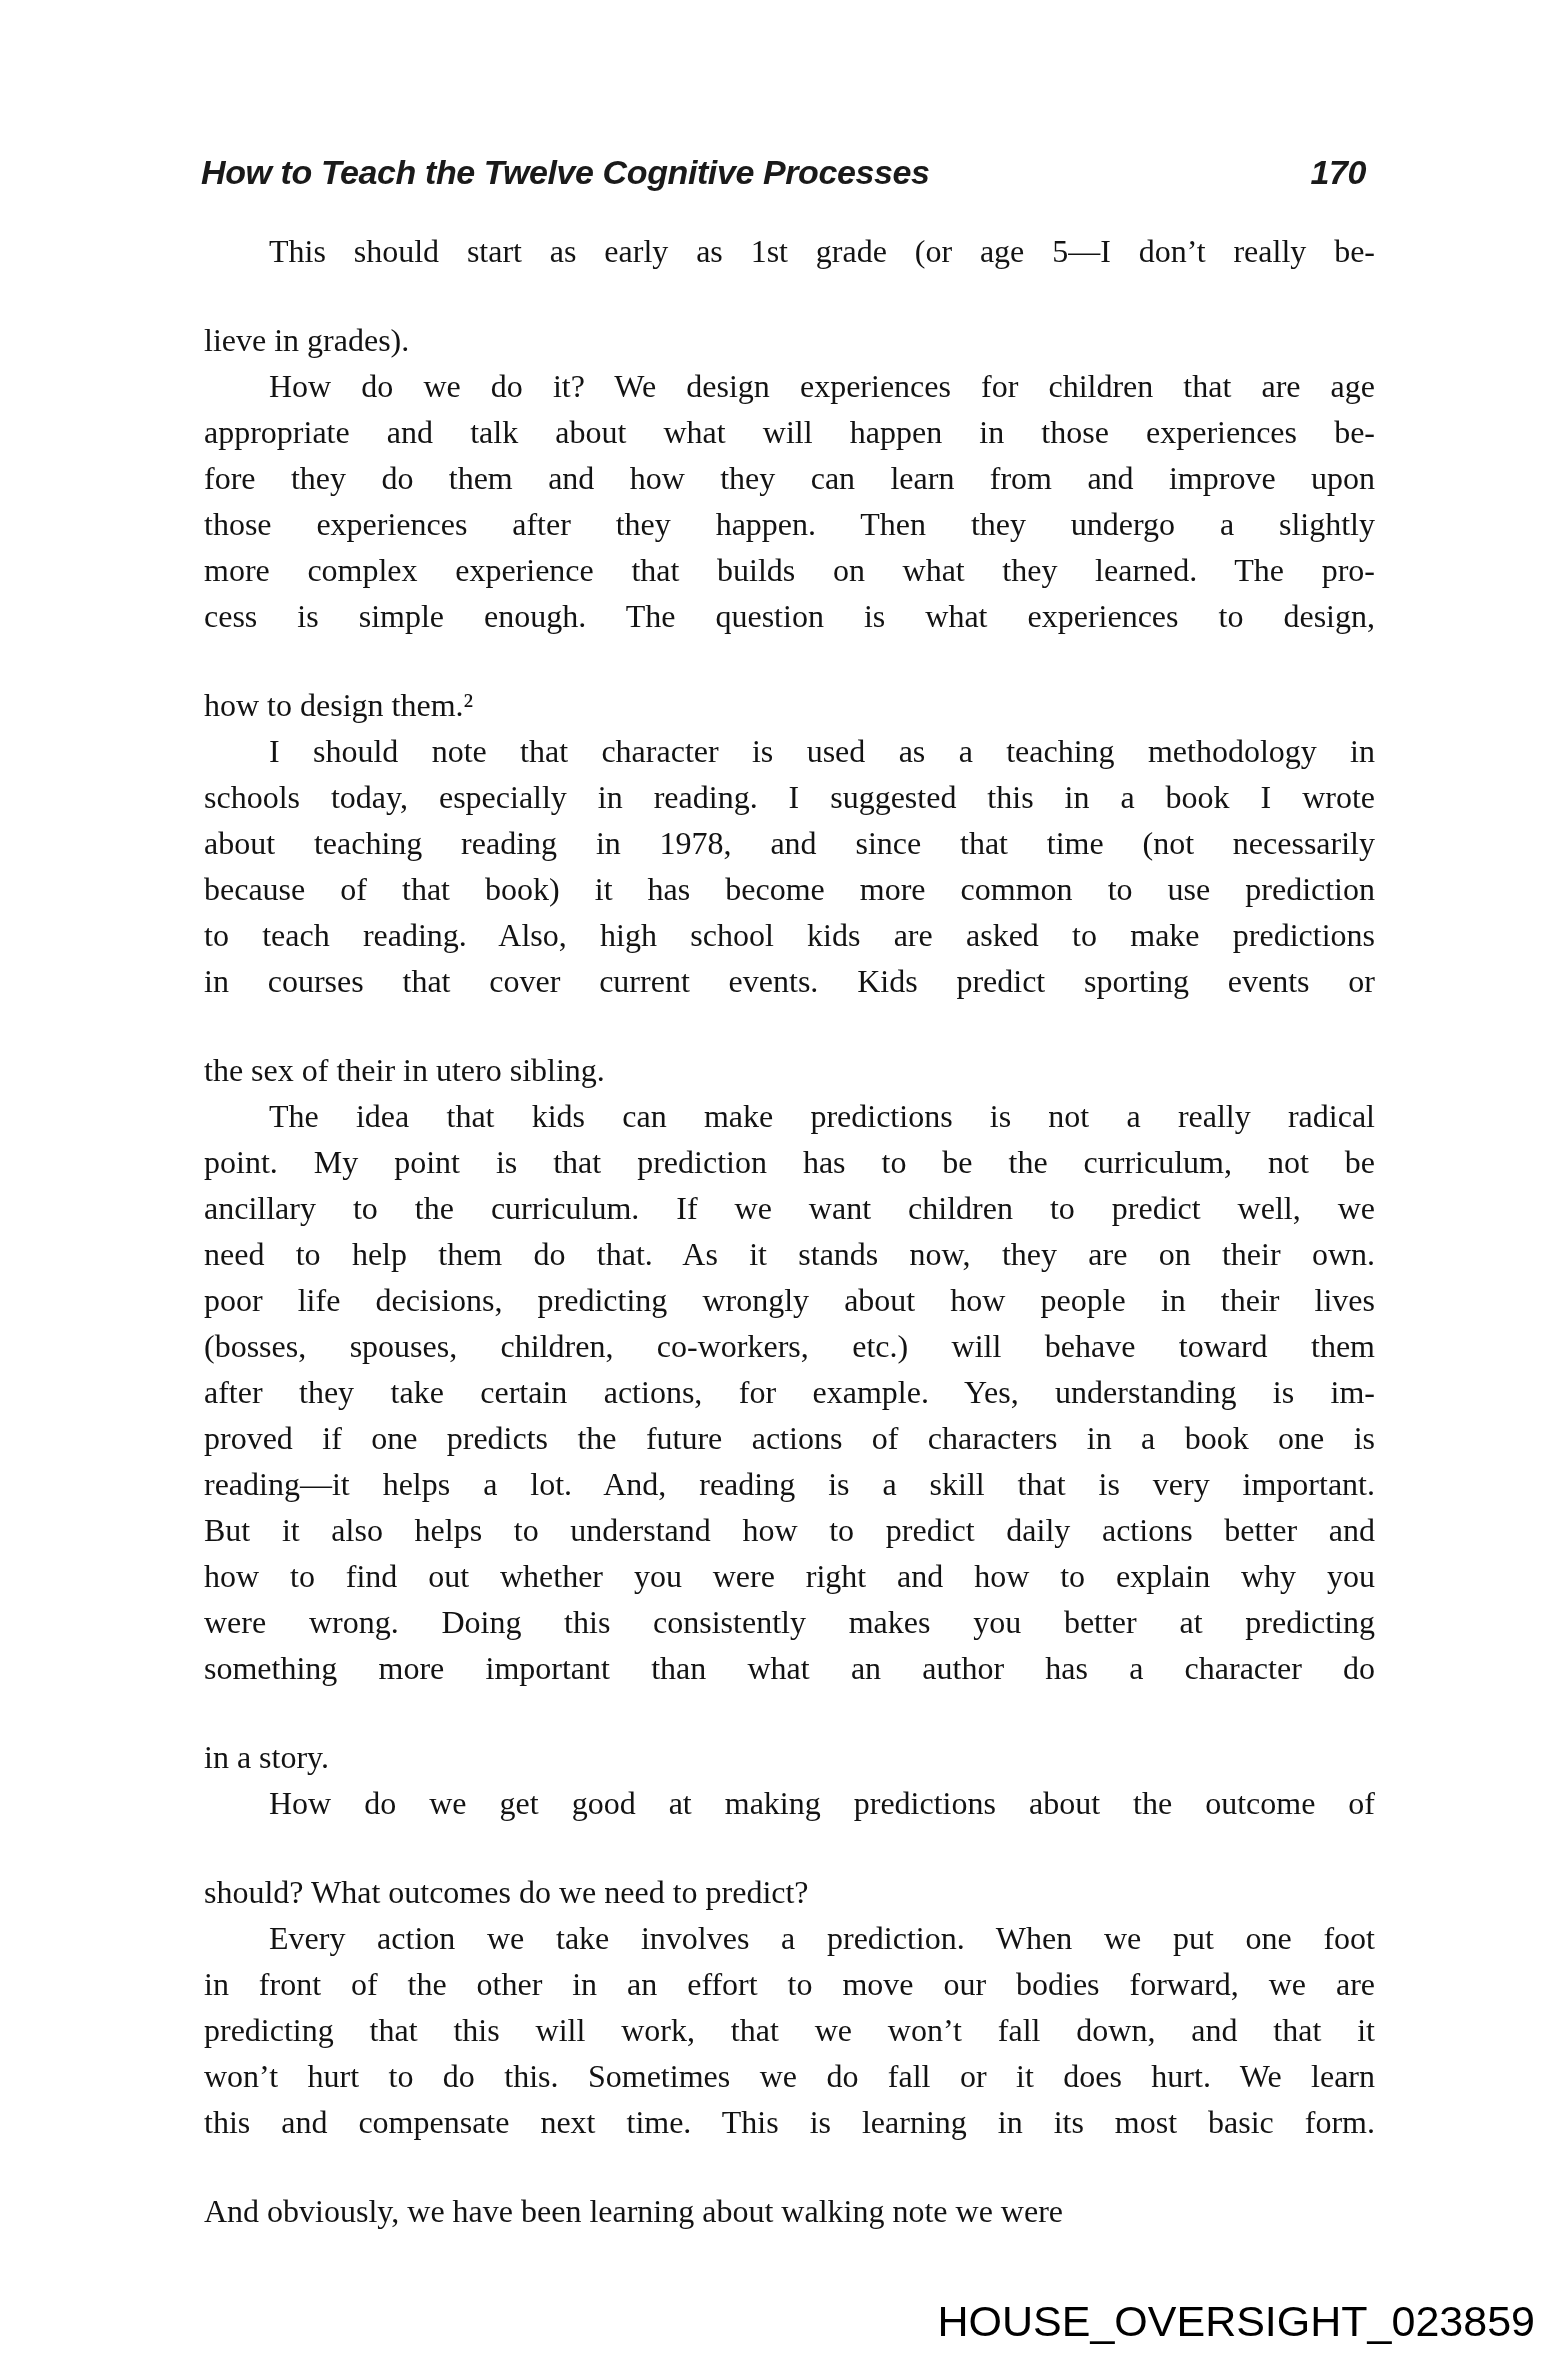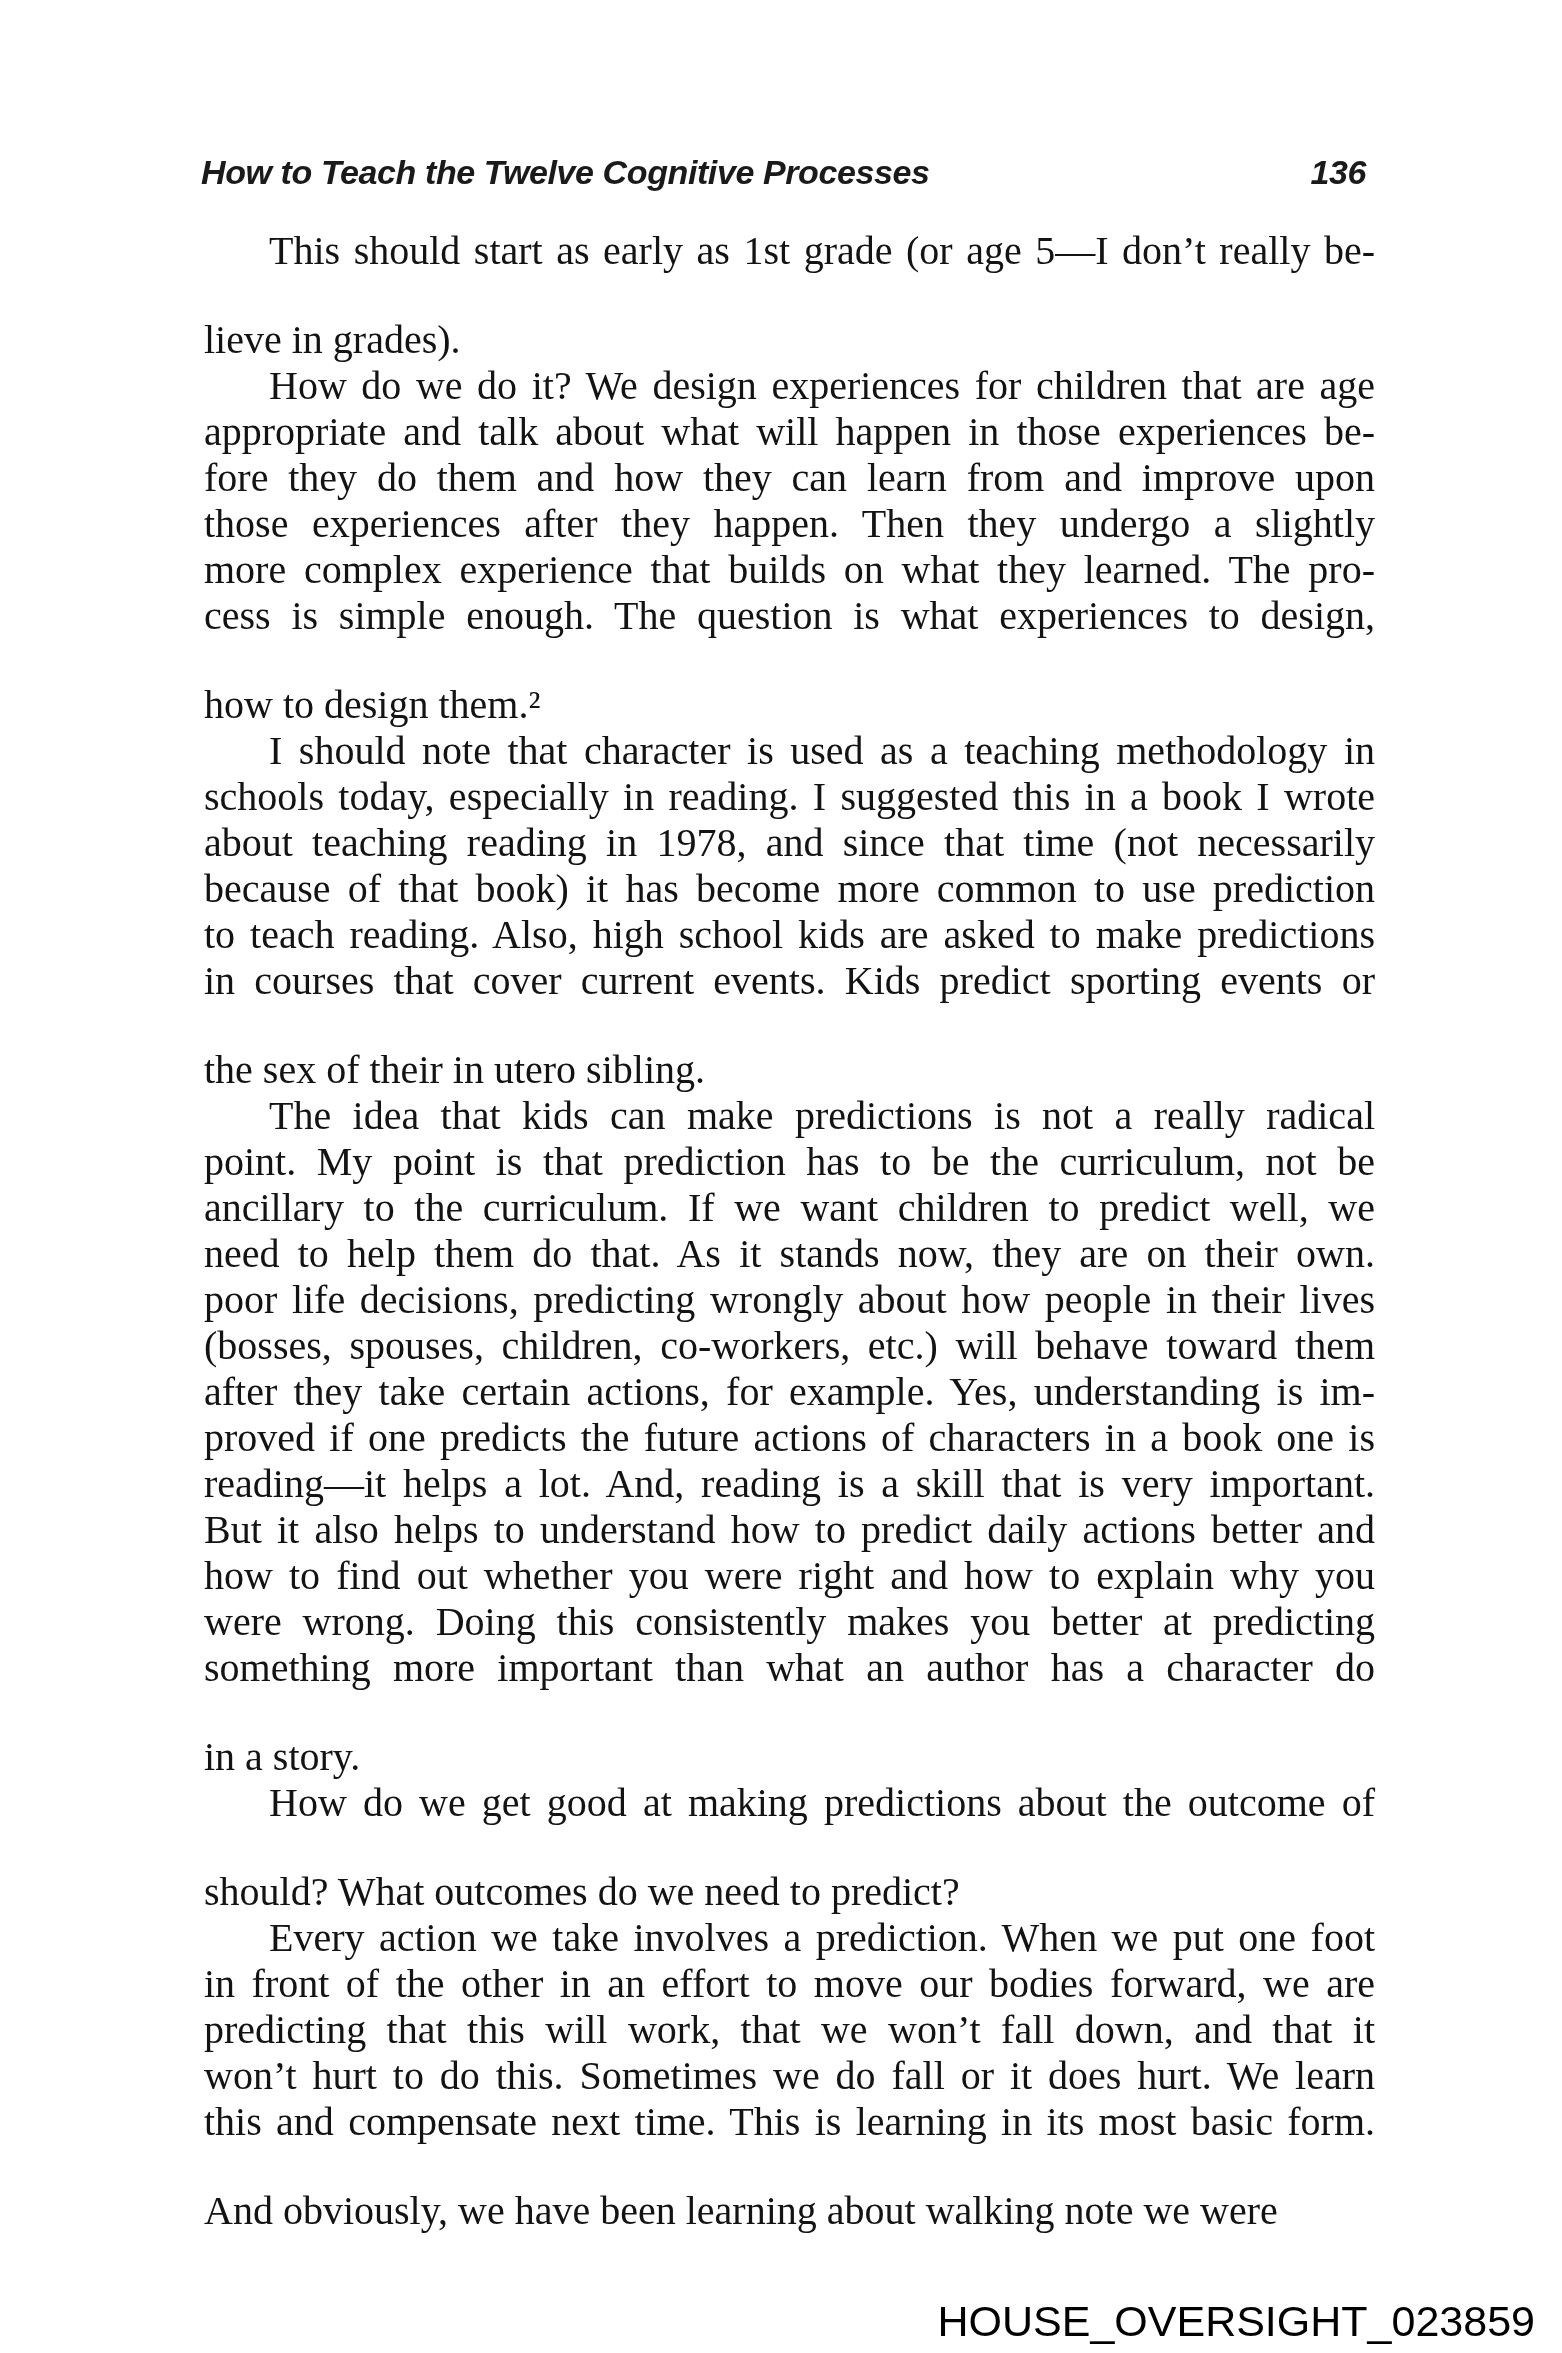--- a/index.html
+++ b/index.html
@@ -26,21 +26,21 @@
     font-size: 34px;
     color: #1a1a1a;
     letter-spacing: -0.4px;
     white-space: nowrap;
   }
   .body-text {
     position: absolute;
     left: 204px;
     top: 228px;
     width: 1171px;
-    font-size: 40px;
+    font-size: 32px;
     line-height: 46px;
     color: #131313;
   }
   .line {
     text-align: justify;
     text-align-last: justify;
     white-space: normal;
   }
   .line.first { padding-left: 65px; }
   .line.last { text-align-last: left; margin-top: 43px; }
@@ -55,21 +55,21 @@
     text-align: right;
   }
 </style>
 </head>
 <body>
 
 <div class="page">
 
   <div class="running-header">
     <span>How to Teach the Twelve Cognitive Processes</span>
-    <span>136</span>
+    <span>170</span>
   </div>
 
   <div class="body-text">
       <div class="line first">This should start as early as 1st grade (or age 5—I don’t really be-</div>
       <div class="line last">lieve in grades).</div>
       <div class="line first">How do we do it? We design experiences for children that are age</div>
       <div class="line">appropriate and talk about what will happen in those experiences be-</div>
       <div class="line">fore they do them and how they can learn from and improve upon</div>
       <div class="line">those experiences after they happen. Then they undergo a slightly</div>
       <div class="line">more complex experience that builds on what they learned. The pro-</div>

